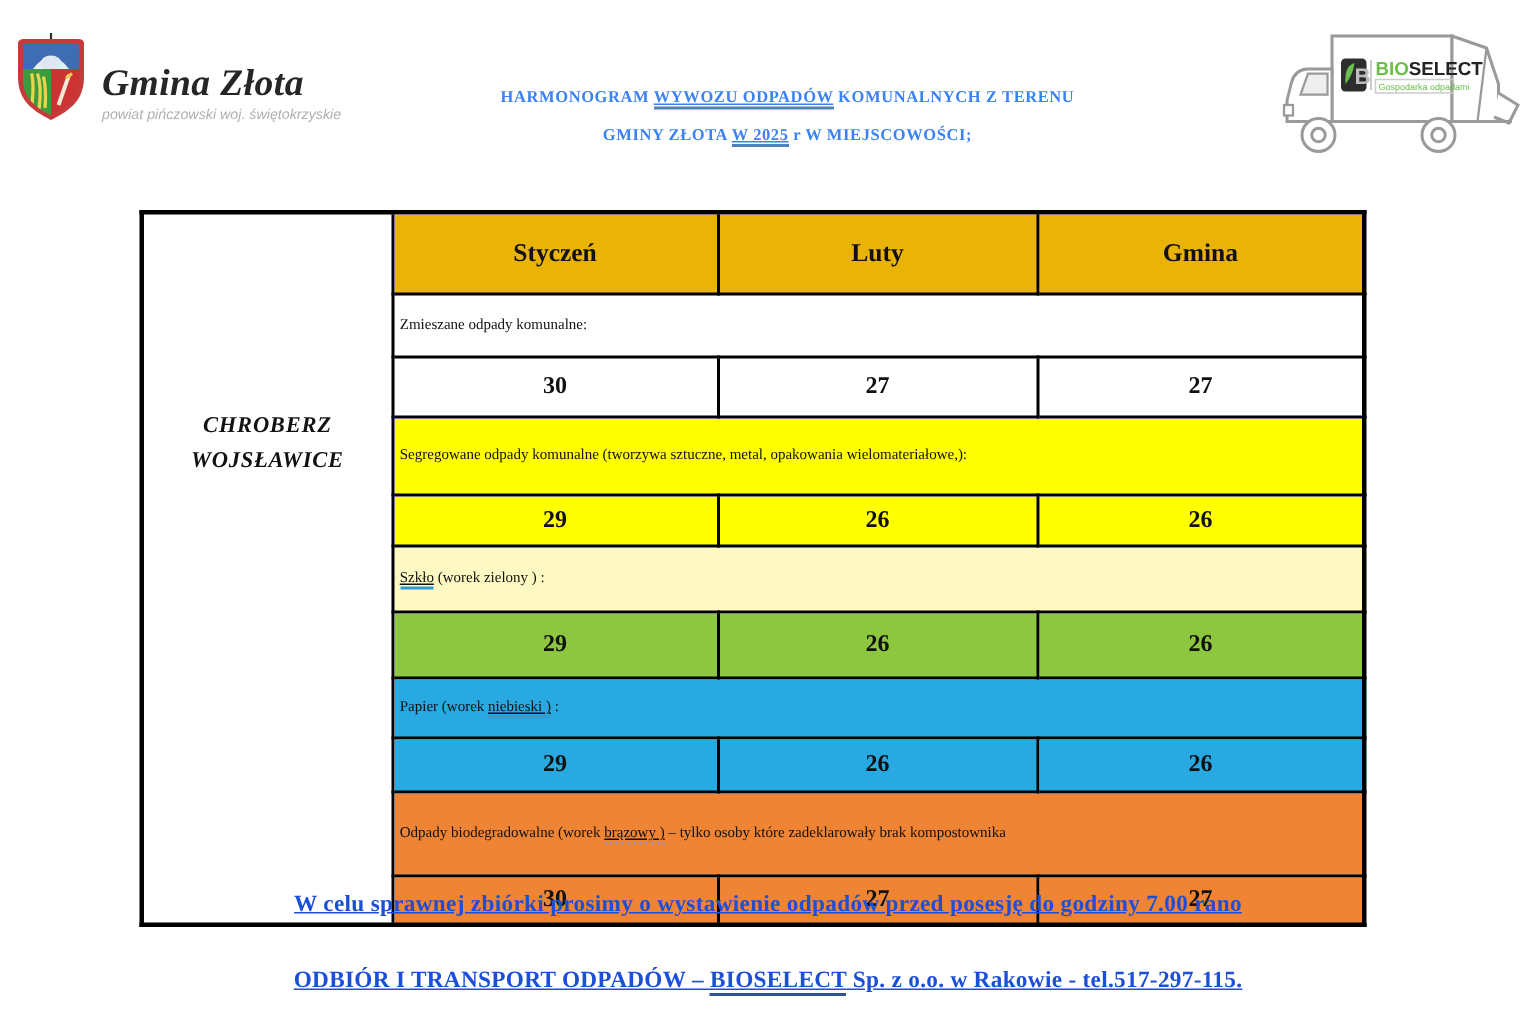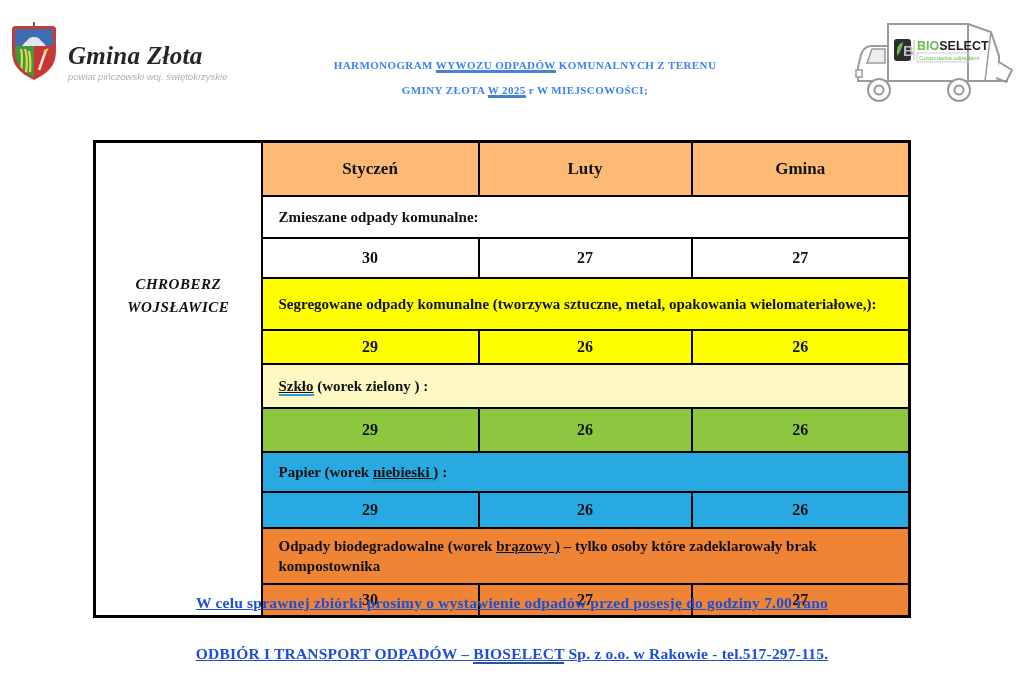--- a/index.html
+++ b/index.html
@@ -24,23 +24,23 @@
   table.schedule td{border:2px solid #000;overflow:hidden;}
   .col-loc{width:167px;}
   .col-m1{width:217px;}
   .col-m2{width:213px;}
   .col-m3{width:218px;}
 
   td.loc-cell{vertical-align:top;text-align:center;background:#fff;}
   .loc-inner{padding-top:132px;display:flex;flex-direction:column;gap:6px;
              font-size:15px;font-weight:bold;font-style:italic;letter-spacing:0.5px;}
 
-  td.month{height:50px;text-align:center;font-weight:bold;font-size:17px;background:#fdba74;}
+  td.month{height:50px;text-align:center;font-weight:bold;font-size:17px;background:#eab308;}
 
-  td.sec-label{font-weight:bold;font-size:15px;padding:2px 4px 2px 16px;line-height:20px;vertical-align:middle;}
+  td.sec-label{font-weight:normal;font-size:10px;padding:2px 4px 2px 4px;line-height:20px;vertical-align:middle;}
   td.sec-val{text-align:center;font-weight:bold;font-size:16px;vertical-align:middle;}
 
   .h-lbl1{height:36px;} .h-val1{height:36px;}
   .h-lbl2{height:46px;} .h-val2{height:30px;}
   .h-lbl3{height:38px;} .h-val3{height:40px;}
   .h-lbl4{height:34px;} .h-val4{height:32px;}
   .h-lbl5{height:50px;} .h-val5{height:28px;}
 
   .u-link{text-decoration:underline;border-bottom:2px solid #2e9bd6;}
   .u-link:empty{border:none;}

